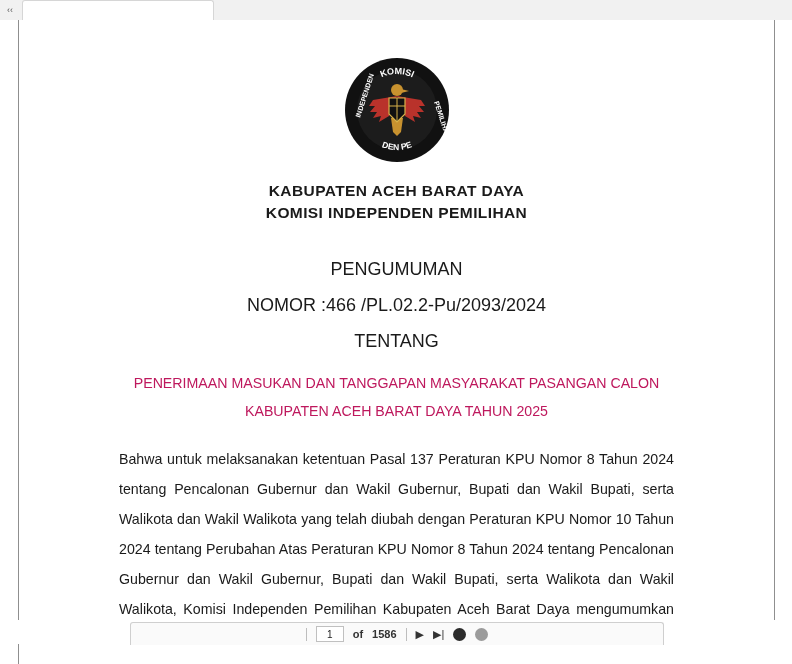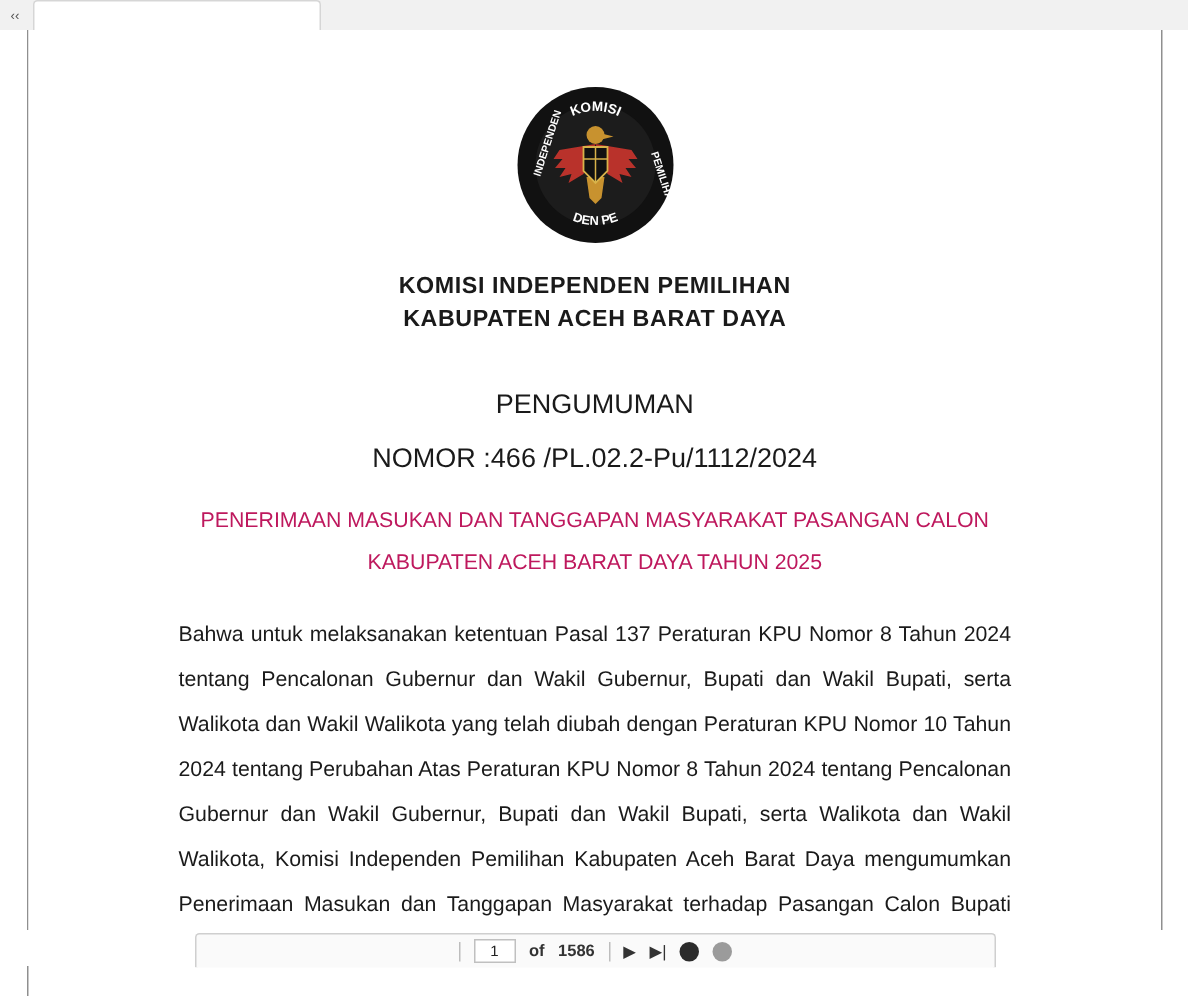--- a/index.html
+++ b/index.html
@@ -249,27 +249,28 @@
               <line x1="54" y1="42" x2="54" y2="66" stroke="#d8b24a" stroke-width="1"></line>
 
               <circle cx="54" cy="34" r="6" fill="#c8922f"></circle>
               <path d="M58 33 L66 35 L58 37 Z" fill="#c8922f"></path>
             </g>
           </svg>
         </div>
       </div>
 
       <div class="org-title">
+        <div>KABUPATEN ACEH BARAT DAYA</div>
         <div>KOMISI INDEPENDEN PEMILIHAN</div>
-        <div>KABUPATEN ACEH BARAT DAYA</div>
       </div>
 
       <div class="heading-block">
         <span class="ln">PENGUMUMAN</span>
-        <span class="ln">NOMOR :466 /PL.02.2-Pu/1112/2024</span>
+        <span class="ln">NOMOR :466 /PL.02.2-Pu/2093/2024</span>
+        <span class="ln">TENTANG</span>
       </div>
 
       <div class="subject-block">
         <span class="ln">PENERIMAAN MASUKAN DAN TANGGAPAN MASYARAKAT PASANGAN CALON</span>
         <span class="ln">KABUPATEN ACEH BARAT DAYA  TAHUN 2025</span>
       </div>
 
       <p class="body-para">Bahwa untuk melaksanakan ketentuan Pasal 137 Peraturan KPU Nomor 8 Tahun 2024 tentang Pencalonan Gubernur dan Wakil Gubernur,  Bupati dan Wakil Bupati, serta Walikota dan Wakil Walikota yang telah diubah dengan Peraturan KPU Nomor 10 Tahun 2024 tentang Perubahan Atas Peraturan KPU Nomor 8 Tahun 2024 tentang Pencalonan Gubernur dan Wakil Gubernur,  Bupati dan Wakil Bupati, serta Walikota dan Wakil Walikota, Komisi Independen Pemilihan Kabupaten Aceh Barat Daya  mengumumkan Penerimaan Masukan dan Tanggapan Masyarakat terhadap Pasangan Calon Bupati dan Wakil Bupati Kabupaten Aceh Barat Daya  sebagai berikut:</p>
 
     </div>

